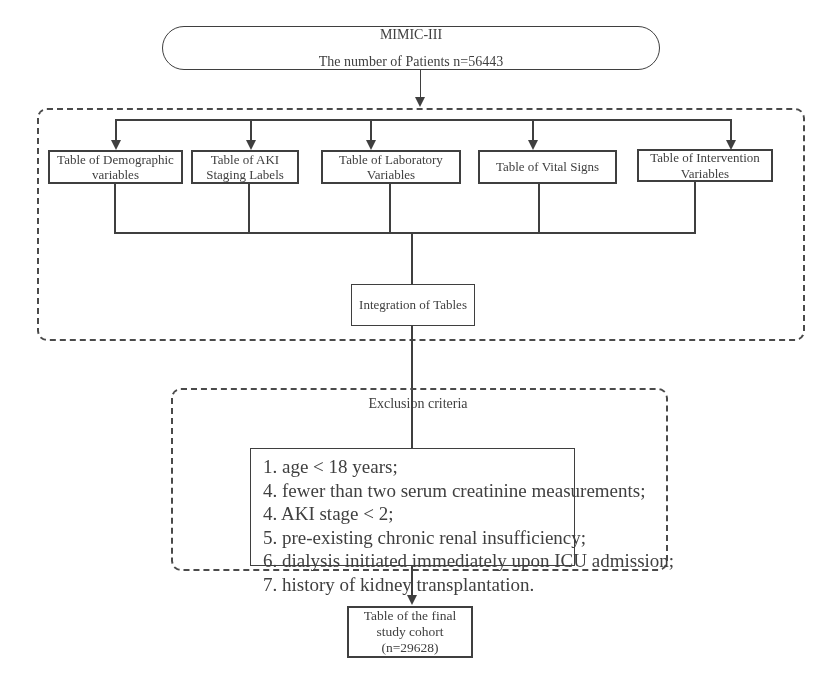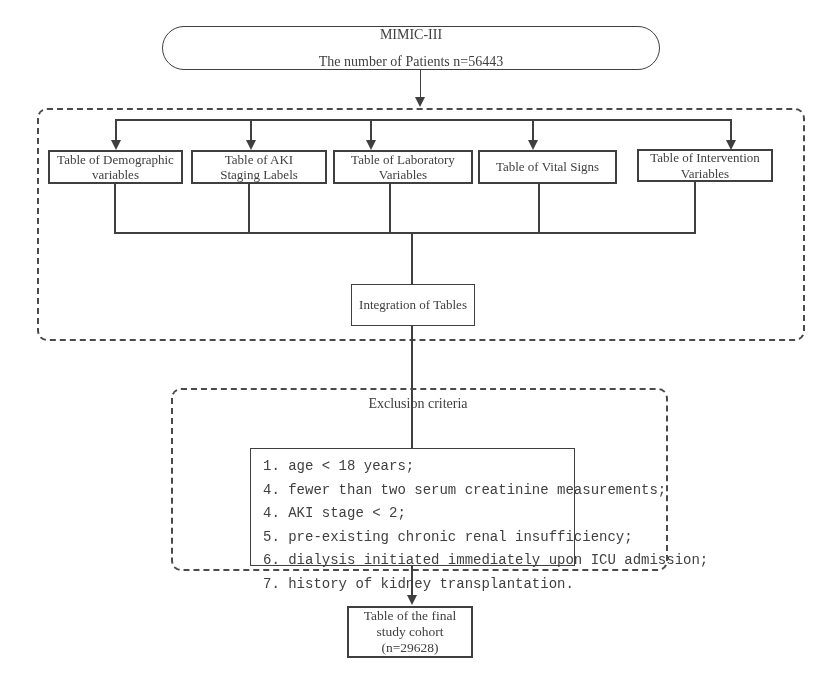--- a/index.html
+++ b/index.html
@@ -46,21 +46,21 @@
     border-top: 10px solid #3f3f3f;
   }
   .fs13 { font-size: 13px; line-height: 15.5px; }
   .fs14 { font-size: 14px; line-height: 19px; }
   .list-box {
     align-items: flex-start;
     justify-content: flex-start;
     text-align: left;
     padding: 10px 6px 0 12px;
   }
-  .list-box div { font-size: 14px; line-height: 15.5px; white-space: nowrap; font-family: Liberation Mono, monospace; }
+  .list-box div { font-size: 19px; line-height: 15.5px; white-space: nowrap; }
   .excl-title {
     position: absolute;
     left: 312px; top: 395px; width: 212px;
     text-align: center;
     font-size: 14px; line-height: 17px;
     background: transparent;
   }
   .final-box div { font-size: 13.5px; line-height: 16px; }
 </style>
 </head>
@@ -89,24 +89,24 @@
   <div class="vl" style="left:248.2px; top:183px; height:50px;"></div>
   <div class="vl" style="left:389.2px; top:183px; height:50px;"></div>
   <div class="vl" style="left:538.2px; top:183px; height:50px;"></div>
   <div class="vl" style="left:694.2px; top:181px; height:52px;"></div>
   <div class="hl" style="left:114.2px; top:232px; width:581.6px;"></div>
   <div class="vl" style="left:411.4px; top:232px; height:52px;"></div>
 
   <div class="box fs13" style="left:48px; top:150px; width:135px; height:34px; padding:0 2px;">
     <div>Table of Demographic variables</div>
   </div>
-  <div class="box fs13" style="left:191px; top:150px; width:136px; height:34px; padding:0 12px;">
+  <div class="box fs13" style="left:191px; top:150px; width:108px; height:34px; padding:0 12px;">
     <div>Table of AKI Staging Labels</div>
   </div>
-  <div class="box fs13" style="left:333px; top:150px; width:140px; height:34px; padding:0 2px;">
+  <div class="box fs13" style="left:321px; top:150px; width:140px; height:34px; padding:0 2px;">
     <div>Table of Laboratory Variables</div>
   </div>
   <div class="box fs13" style="left:478px; top:150px; width:139px; height:34px; padding:0 2px;">
     <div>Table of Vital Signs</div>
   </div>
   <div class="box fs13" style="left:637px; top:149px; width:136px; height:33px; padding:0 2px;">
     <div>Table of Intervention Variables</div>
   </div>
 
   <div class="box thin fs13" style="left:351px; top:284px; width:124px; height:42px;">

